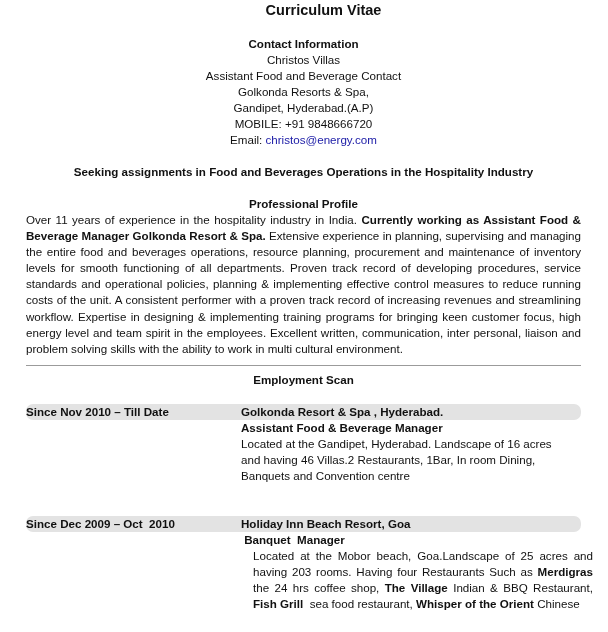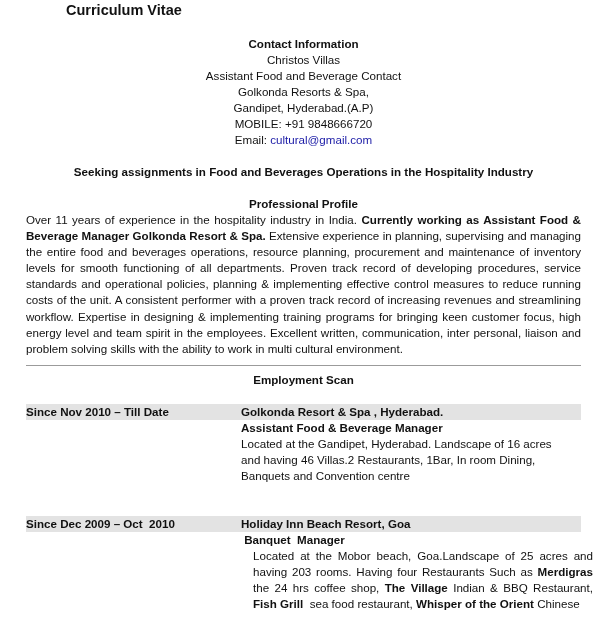--- a/index.html
+++ b/index.html
@@ -4,55 +4,55 @@
 <style>
   html, body { margin: 0; padding: 0; background: #ffffff; }
   body {
     width: 608px; height: 632px; overflow: hidden;
     font-family: "Liberation Sans", "DejaVu Sans", sans-serif;
     font-size: 11.6px; color: #111111;
     position: relative;
   }
   .page { position: absolute; left: 26px; top: 0; width: 555px; }
   .title {
-    text-align: left; font-weight: bold; font-size: 14.5px;
+    text-align: center; font-weight: bold; font-size: 14.5px;
     margin-top: 1px; height: 18px; line-height: 18px;
     padding-left: 40px;
   }
   .line { line-height: 16px; height: 16px; white-space: nowrap; text-align: center; }
   .b { font-weight: bold; }
   .email-link { color: #1a1aa6; text-decoration: none; }
   .gap { height: 16px; }
   .para {
     line-height: 16.1px; text-align: justify; text-align-last: left;
   }
   .divider { height: 0; border-top: 1px solid #9b9b9b; margin: 8px 0 6px 0; }
   .shaded { background: #e3e3e3; }
-  .job-row { display: flex; line-height: 16px; }
+  .job-row { display: flex; line-height: 16px; border-radius: 7px; }
   .job-row .date { width: 215px; font-weight: bold; flex: none; }
   .job-row .col { flex: 1; }
   .desc2 { line-height: 16.1px; text-align: justify; width: 340px; margin-left: 12px; }
 </style>
 </head>
 <body>
 
 <div class="page">
 
   <div class="title">Curriculum Vitae</div>
 
   <div style="height:17px"></div>
 
   <div>
     <div class="line b">Contact Information</div>
     <div class="line">Christos Villas</div>
     <div class="line">Assistant Food and Beverage Contact</div>
     <div class="line">Golkonda Resorts &amp; Spa,</div>
     <div class="line">Gandipet, Hyderabad.(A.P)</div>
     <div class="line">MOBILE: +91 9848666720</div>
-    <div class="line"><span>Email: </span><a class="email-link">cultural@gmail.com</a></div>
+    <div class="line"><span>Email: </span><a class="email-link">christos@energy.com</a></div>
   </div>
 
   <div class="gap"></div>
 
   <div class="line b">Seeking assignments in Food and Beverages Operations in the Hospitality Industry</div>
 
   <div class="gap"></div>
 
   <div>
     <div class="line b">Professional Profile</div>

